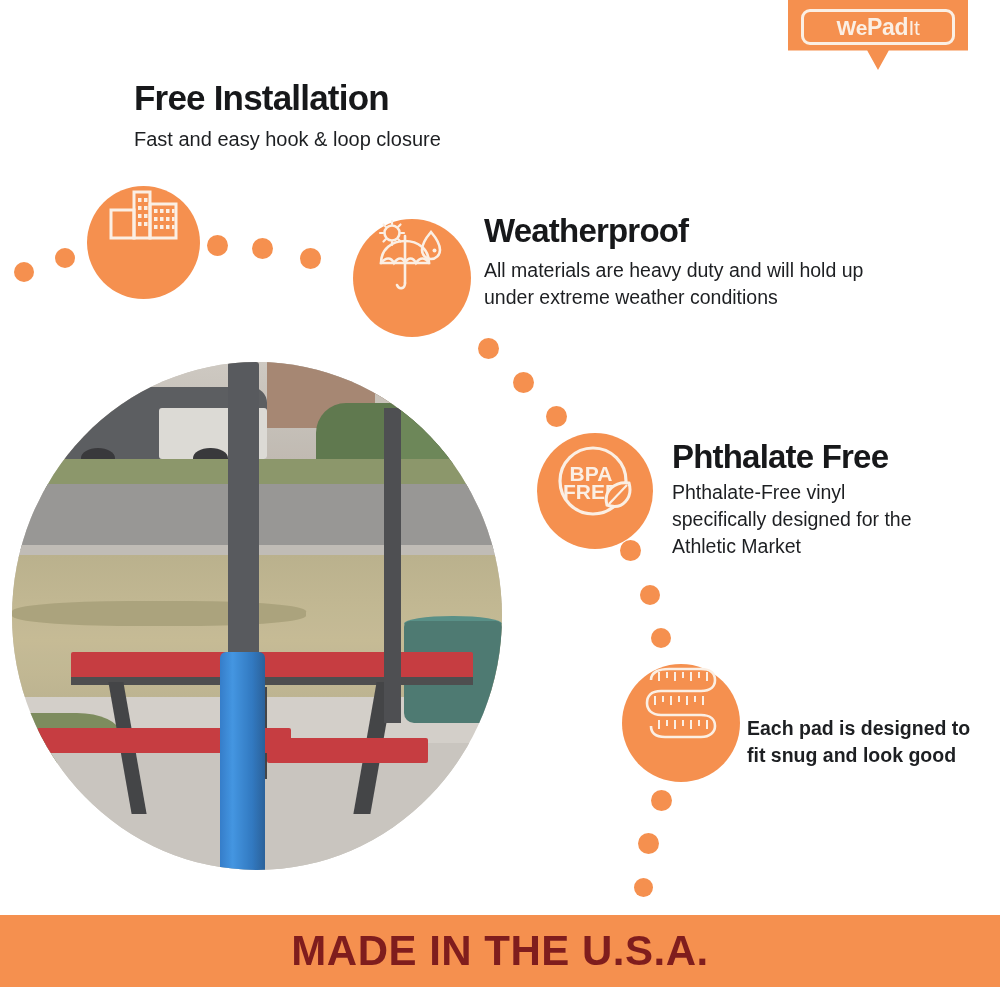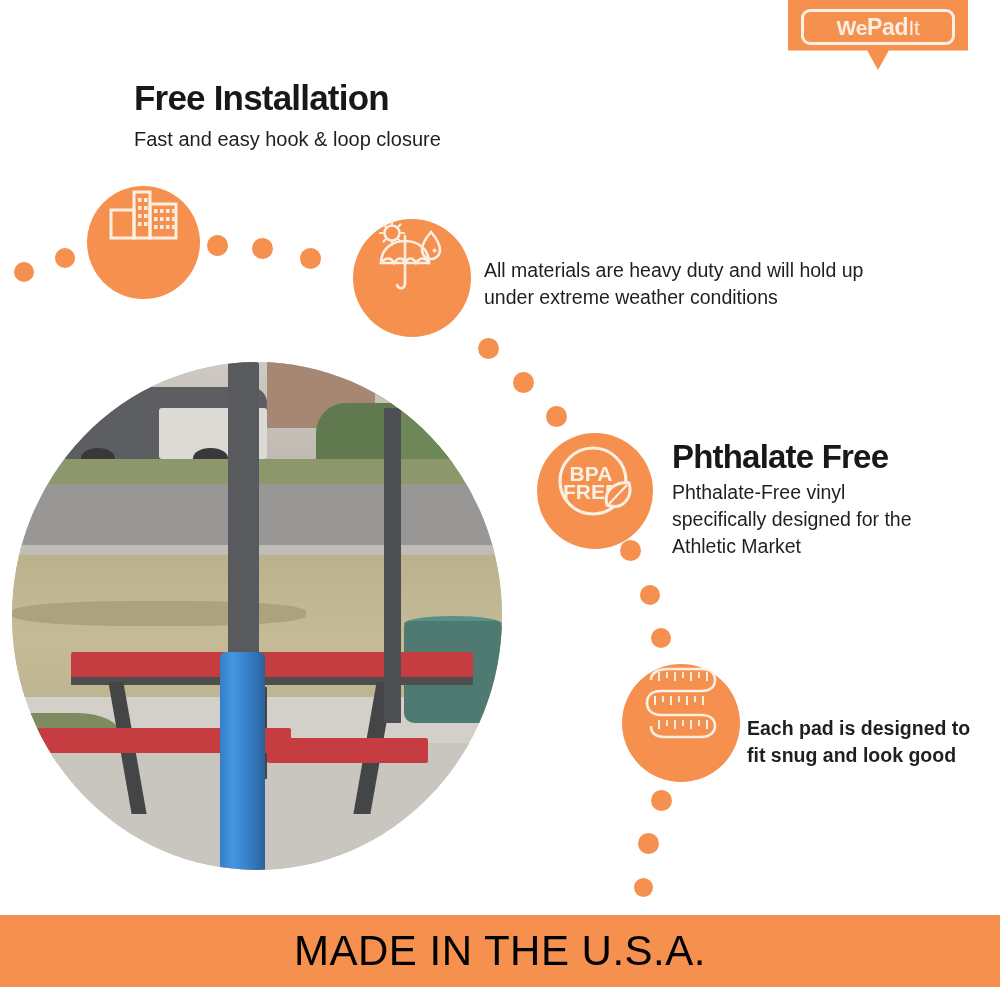--- a/index.html
+++ b/index.html
@@ -123,39 +123,40 @@
   }
   .photo-fade { position:absolute; inset:0; background:rgba(255,255,255,0.10); }
 
   
   .banner {
     position: absolute; left: 0; bottom: 0; width: 1000px; height: 72px;
     background: #F5904F;
     display: flex; align-items: center; justify-content: center;
   }
   .banner-text {
-    color: #000000; font-size: 42px; font-weight: 400;
+    color: #7f1d1d; font-size: 42px; font-weight: 700;
     letter-spacing: 0.5px;
   }
 </style>
 </head>
 <body>
 
 <div id="page">
 
   <div class="logo-wrap">
     <div class="logo-shape"></div>
     <div class="logo-inner">
       <div class="logo-text"><span class="lw">We</span><span class="lp">Pad</span><span class="li">It</span></div>
     </div>
   </div>
 
   <div class="feat-title" id="t-install">Free Installation</div>
   <div class="feat-desc" id="d-install">Fast and easy hook &amp; loop closure</div>
 
+  <div class="feat-title" id="t-weather">Weatherproof</div>
   <div class="feat-desc" id="d-weather">All materials are heavy duty and will hold up under extreme weather conditions</div>
 
   <div class="feat-title" id="t-phth">Phthalate Free</div>
   <div class="feat-desc" id="d-phth">Phthalate-Free vinyl specifically designed for the Athletic Market</div>
 
   <div class="feat-desc" id="d-fit">Each pad is designed to fit snug and look good</div>
 
   <div class="dot" style="left:14px;  top:262px; width:20px; height:20px;"></div>
   <div class="dot" style="left:55px;  top:248px; width:20px; height:20px;"></div>
   <div class="dot" style="left:207px; top:235px; width:21px; height:21px;"></div>

